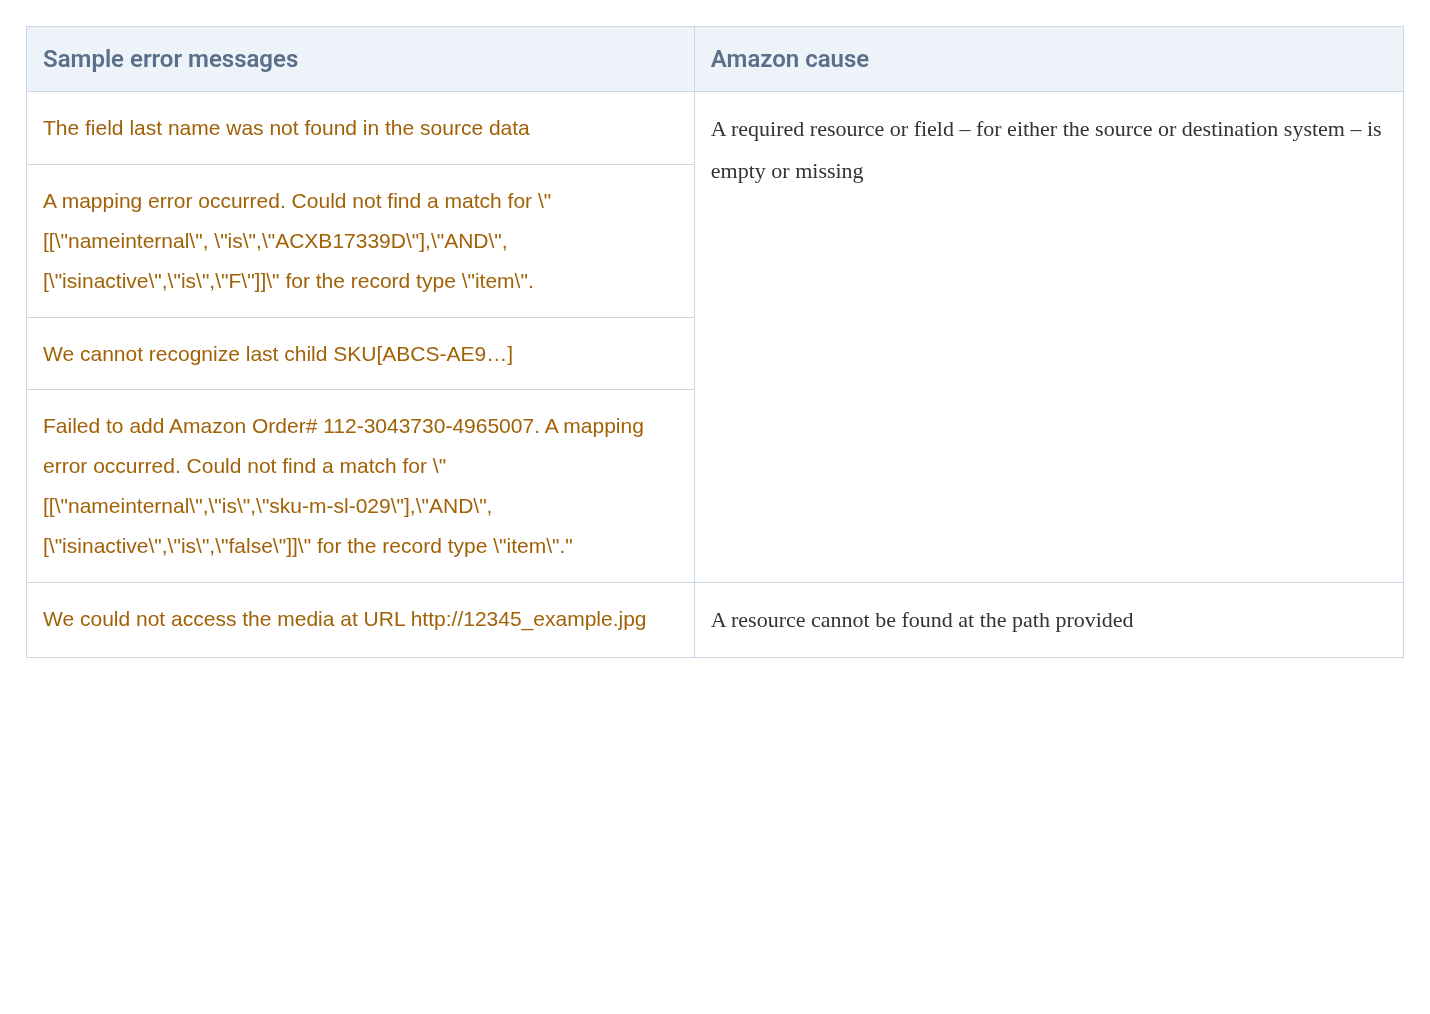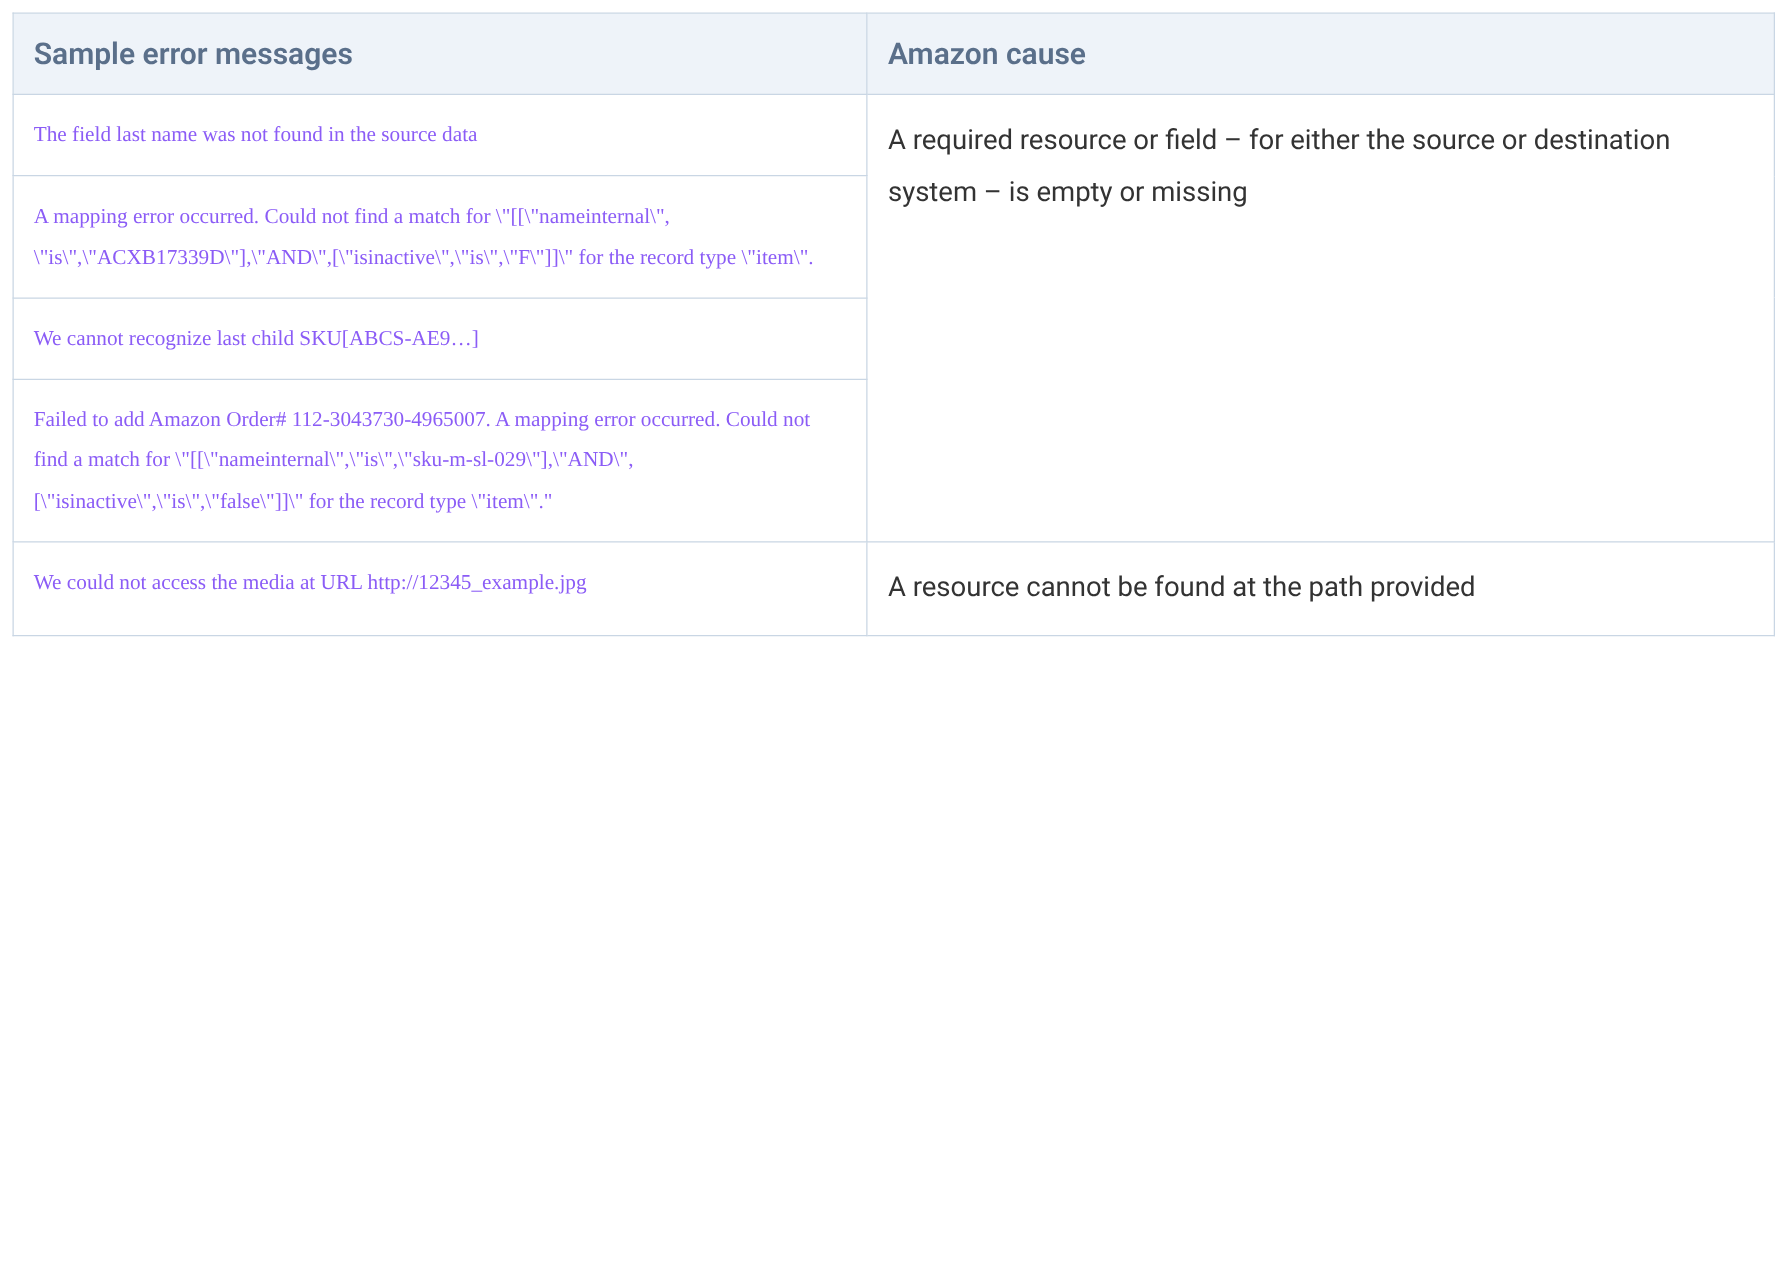--- a/index.html
+++ b/index.html
@@ -1,18 +1,18 @@
 <!DOCTYPE html>
 <html><head>
   <meta charset="utf-8">
   <style>
     * {
       box-sizing: border-box;
       margin: 0;
-      padding: 0;
+      padding: 16px;
     }
     body {
       font-family: -apple-system, BlinkMacSystemFont, "Segoe UI", Roboto, "Helvetica Neue", Arial, sans-serif;
       background: #ffffff;
       padding: 10px;
     }
     table {
       width: 100%;
       border-collapse: collapse;
       table-layout: fixed;
@@ -27,25 +27,26 @@
       border: 1px solid #c9d6e4;
       vertical-align: top;
     }
     td {
       border: 1px solid #c9d6e4;
       padding: 16px;
       vertical-align: top;
       font-size: 22px;
       line-height: 1.9;
       color: #333333;
+      font-family: Liberation Serif, serif;
     }
     td.mono {
-      font-family: Liberation Serif, serif;
-      font-size: 17px;
-      color: #8b5cf6;
+      font-family: Liberation Sans, sans-serif;
+      font-size: 21px;
+      color: #a16207;
       word-break: break-word;
       line-height: 1.9;
     }
     col.col-left {
       width: 48.5%;
     }
     col.col-right {
       width: 51.5%;
     }
   </style>

